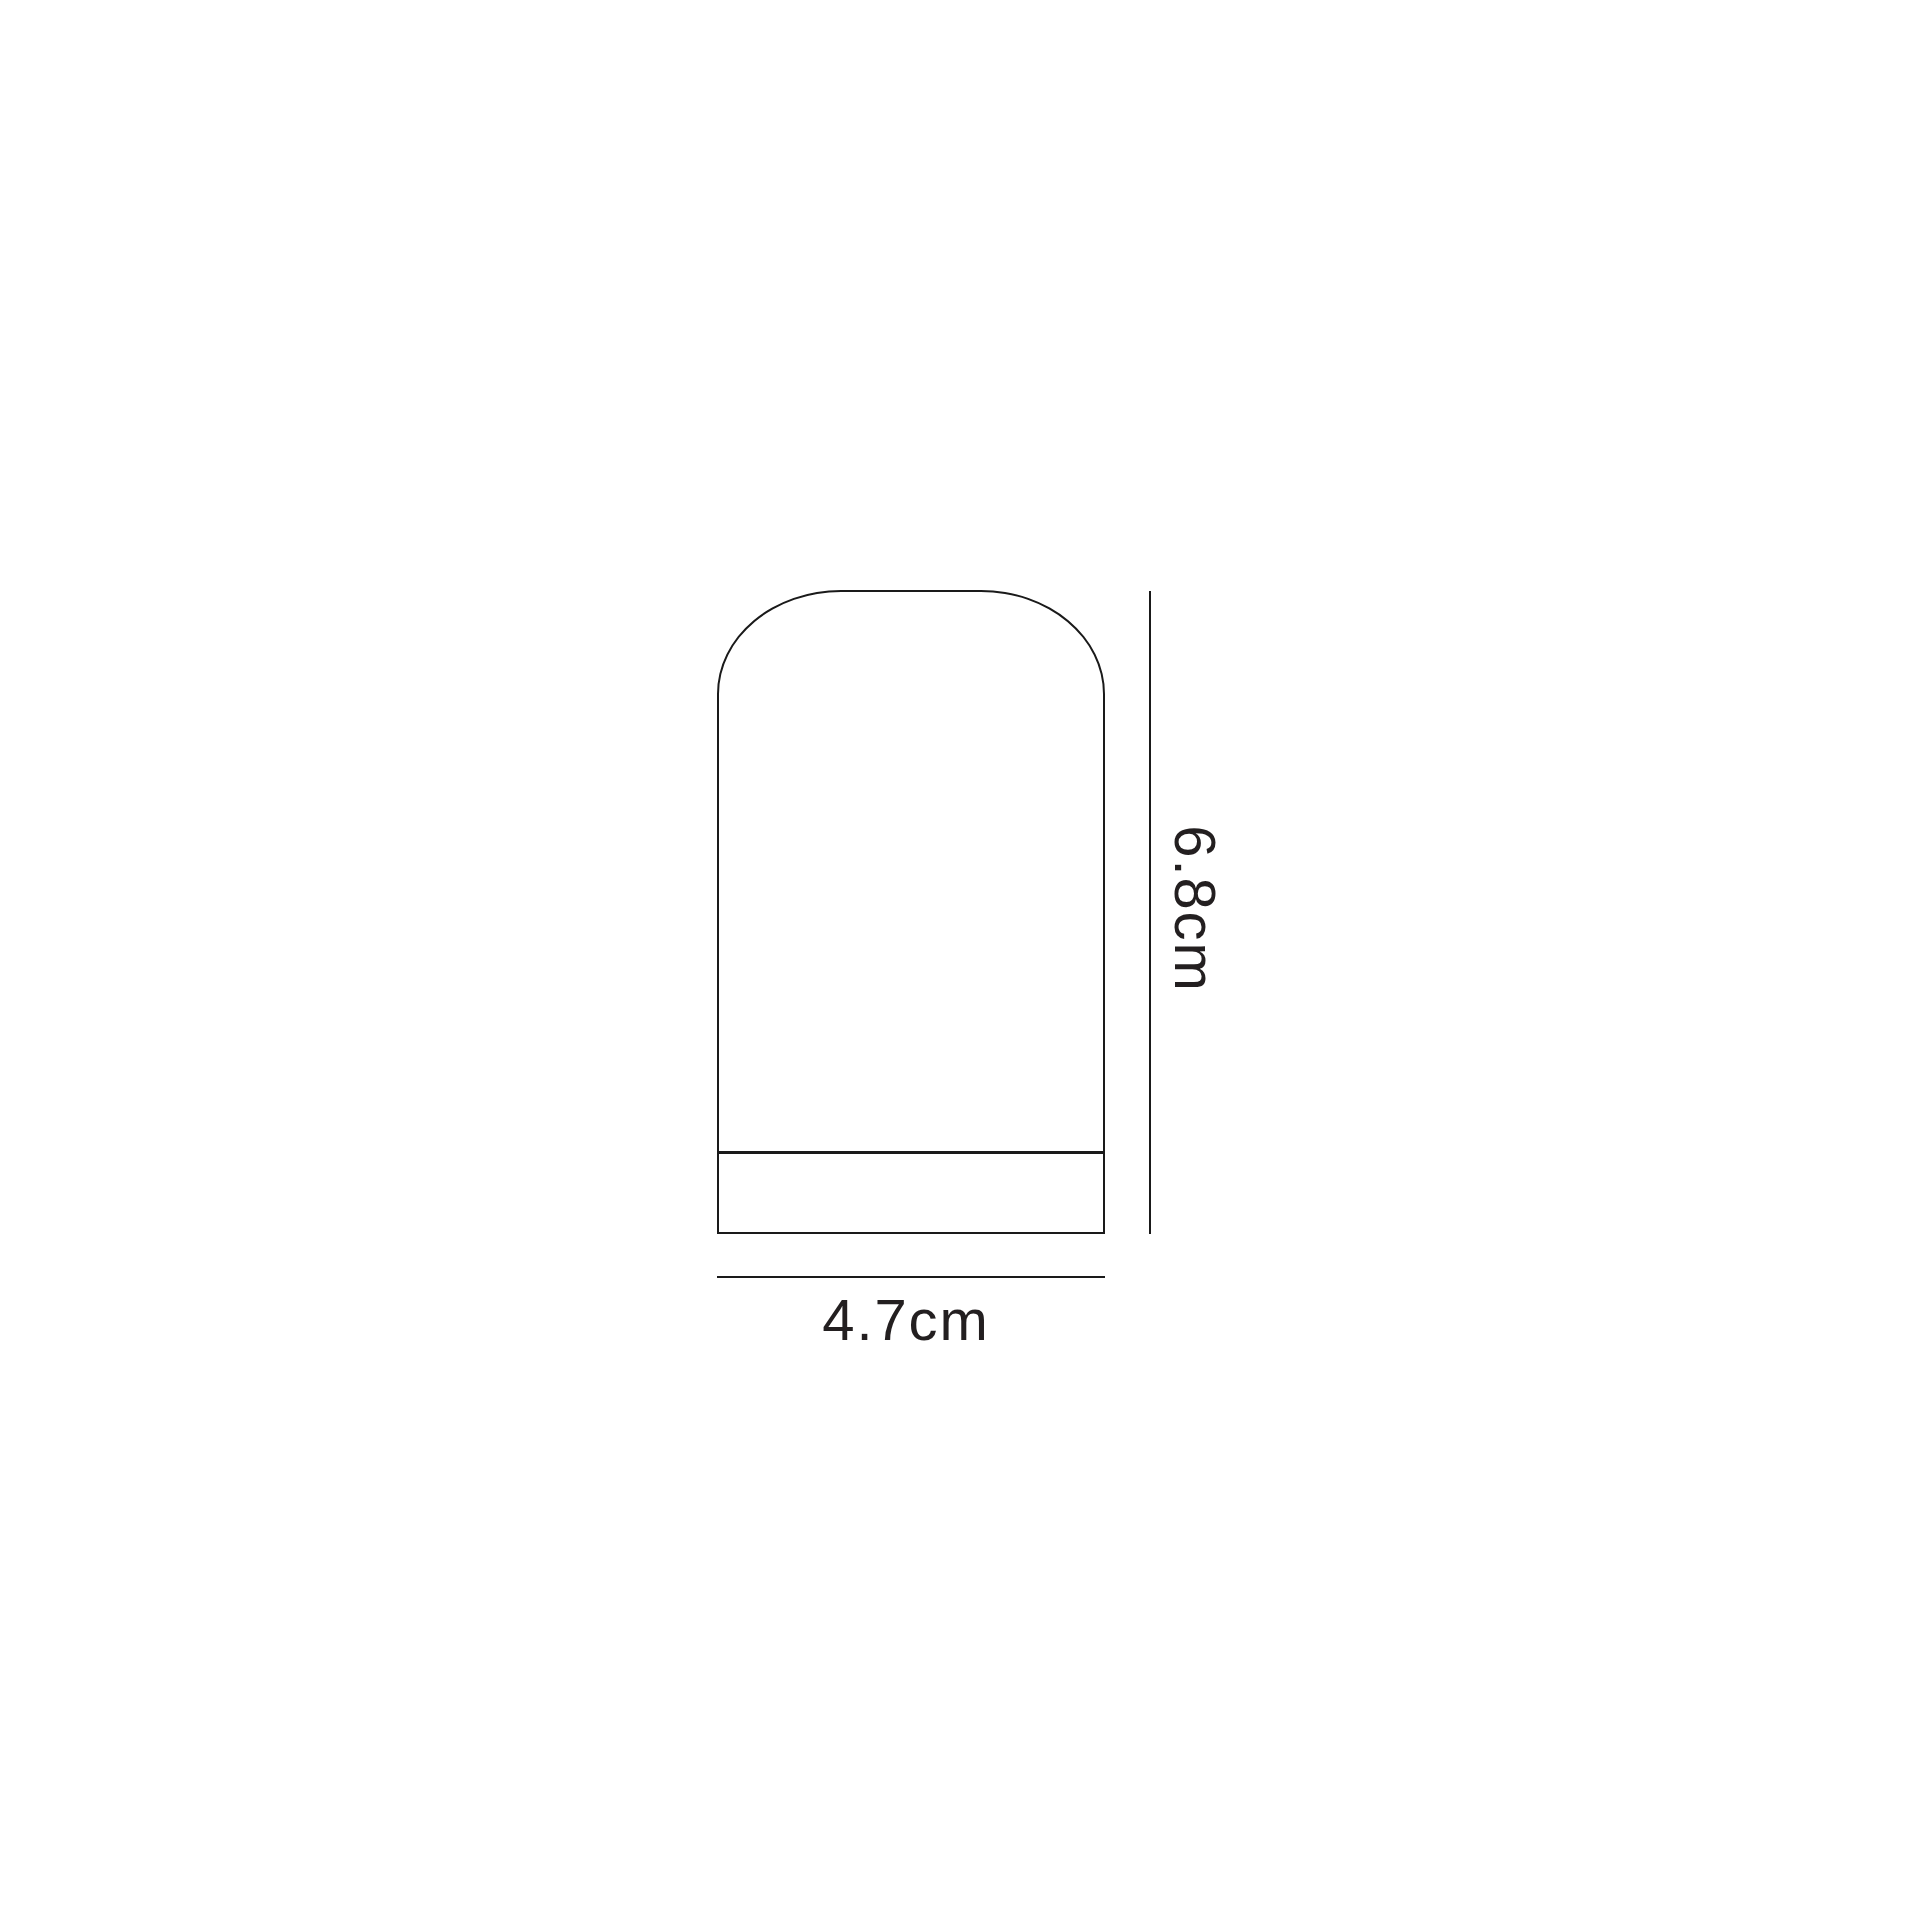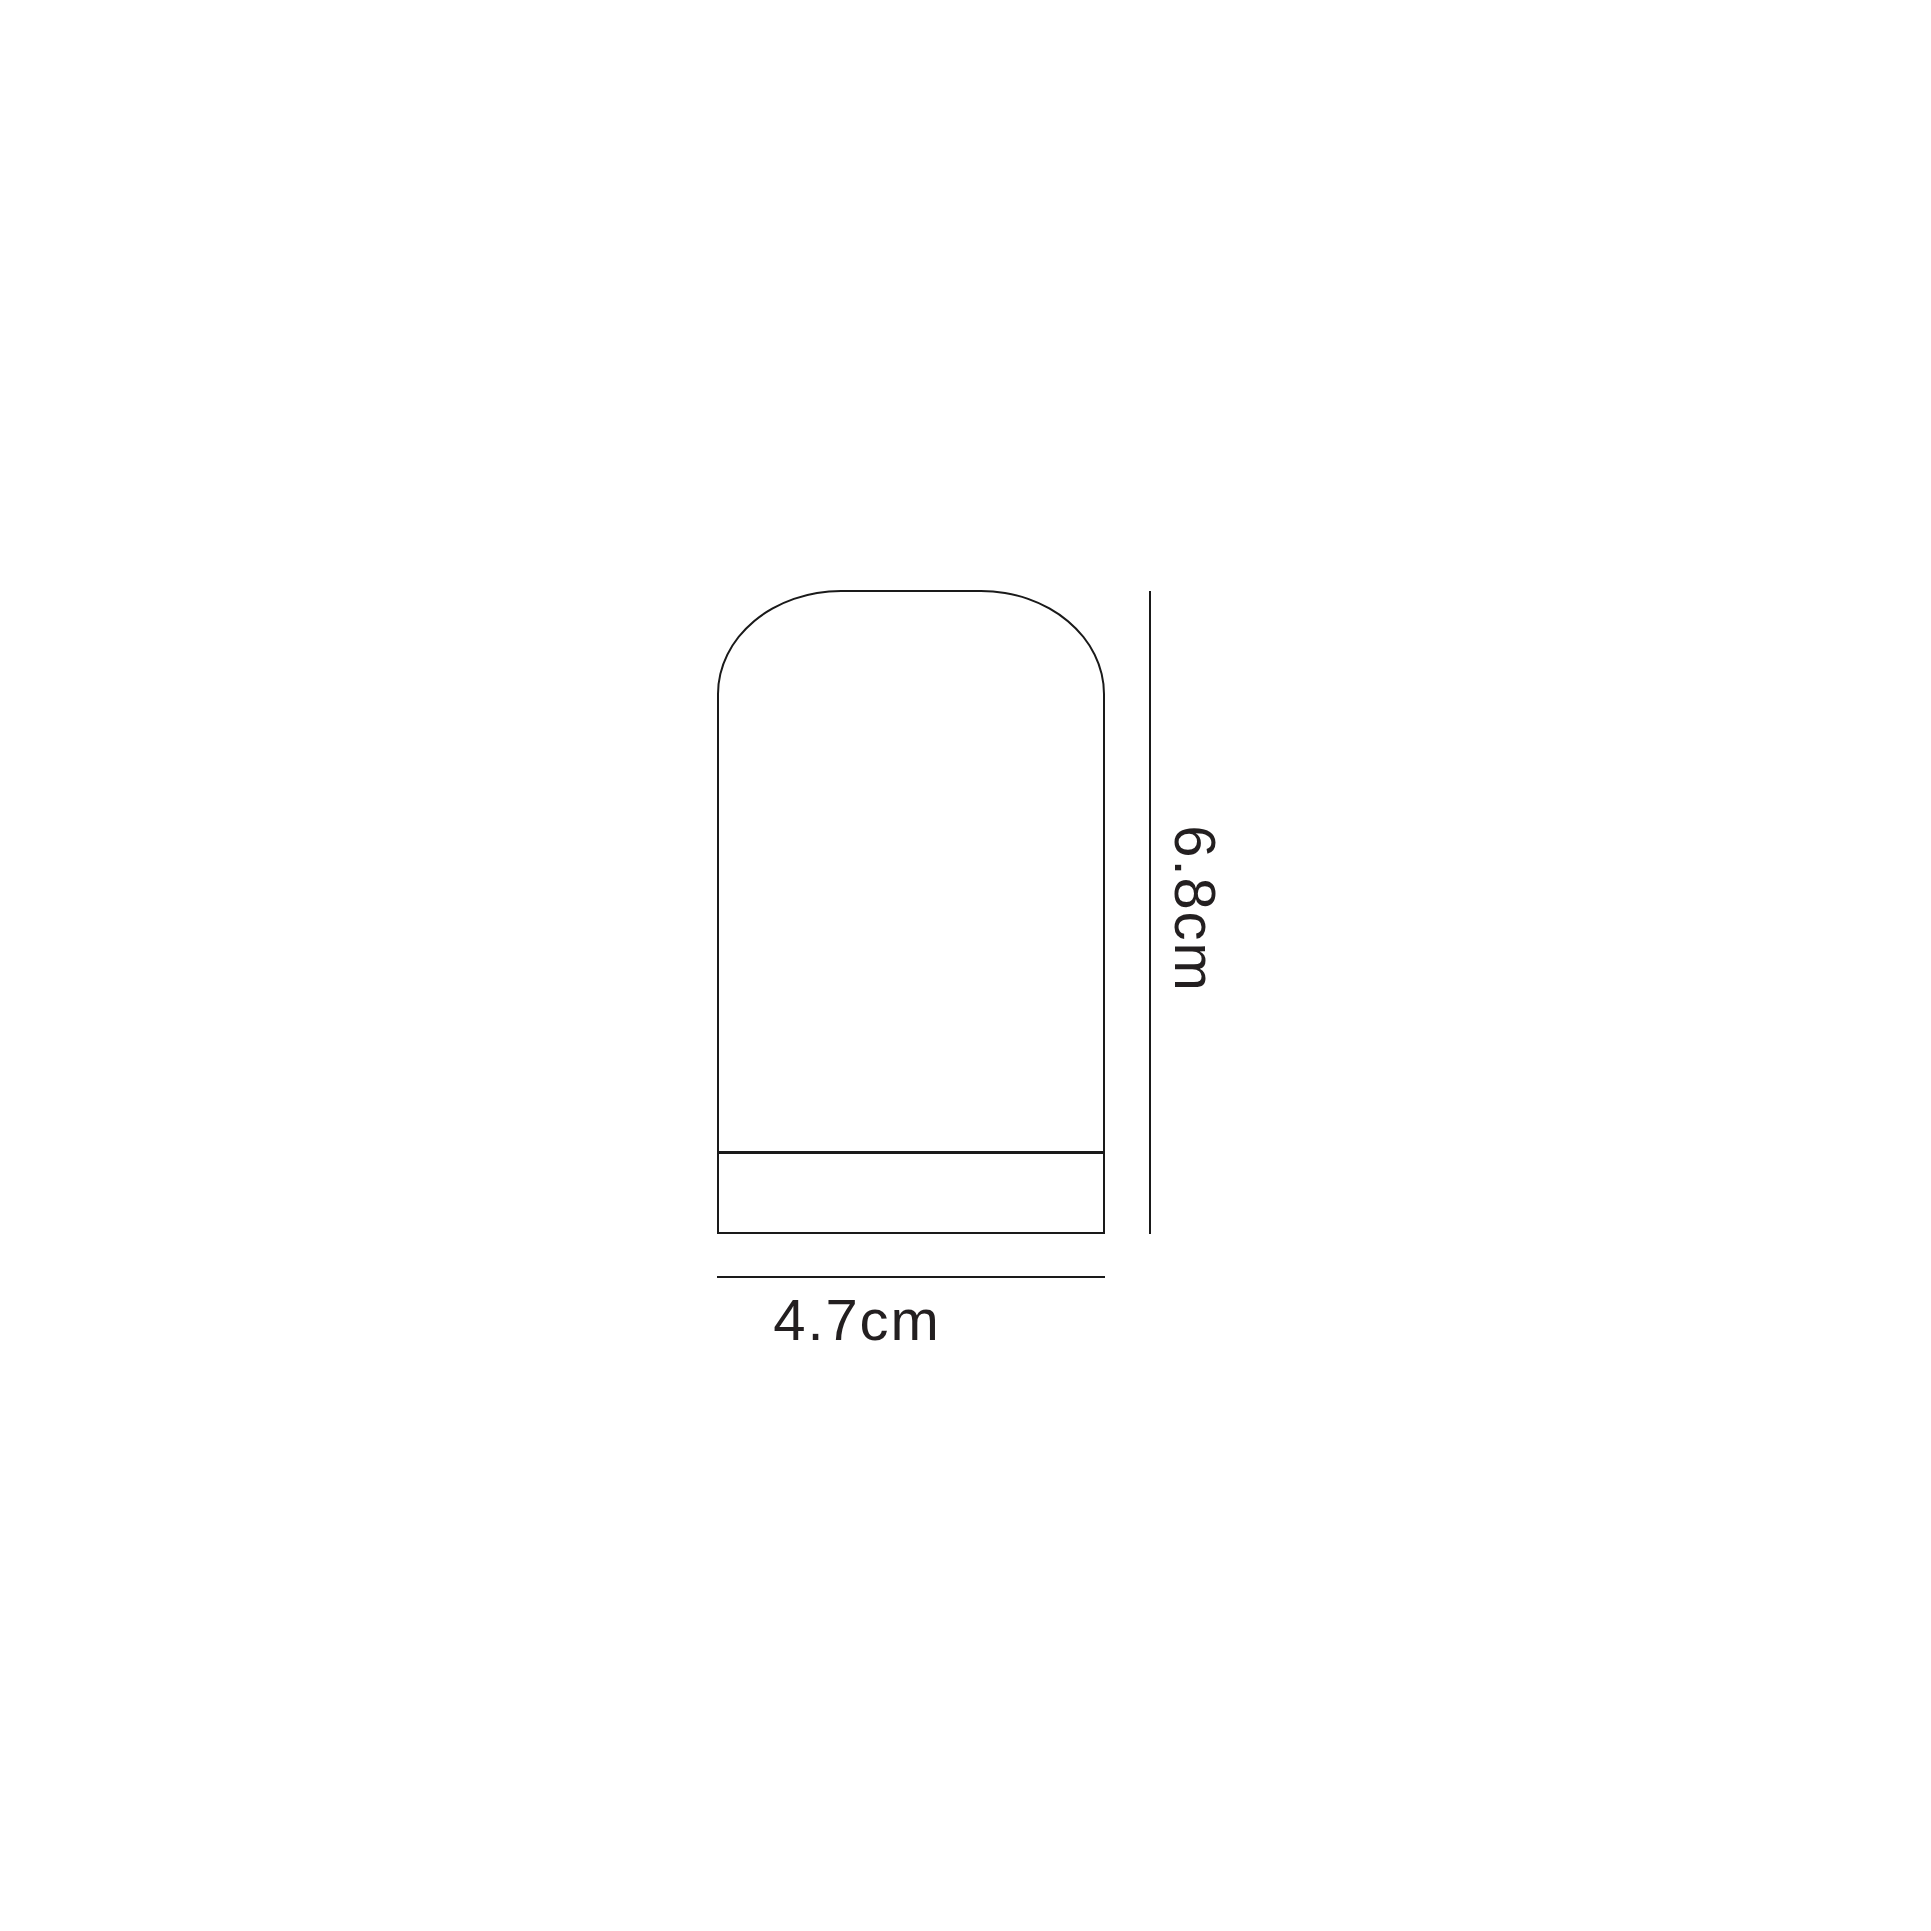--- a/index.html
+++ b/index.html
@@ -63,21 +63,21 @@
     white-space: nowrap;
     line-height: 1;
   }
   .height-label {
     left: 1195px;
     top: 909px;
     transform: translate(-50%, -50%) rotate(90deg);
     transform-origin: center center;
   }
   .width-label {
-    left: 857px;
+    left: 906px;
     top: 1320px;
     transform: translate(-50%, -50%);
   }
 </style>
 </head>
 <body>
 
 <div class="canvas">
 
   <div class="shade-outline"></div>

